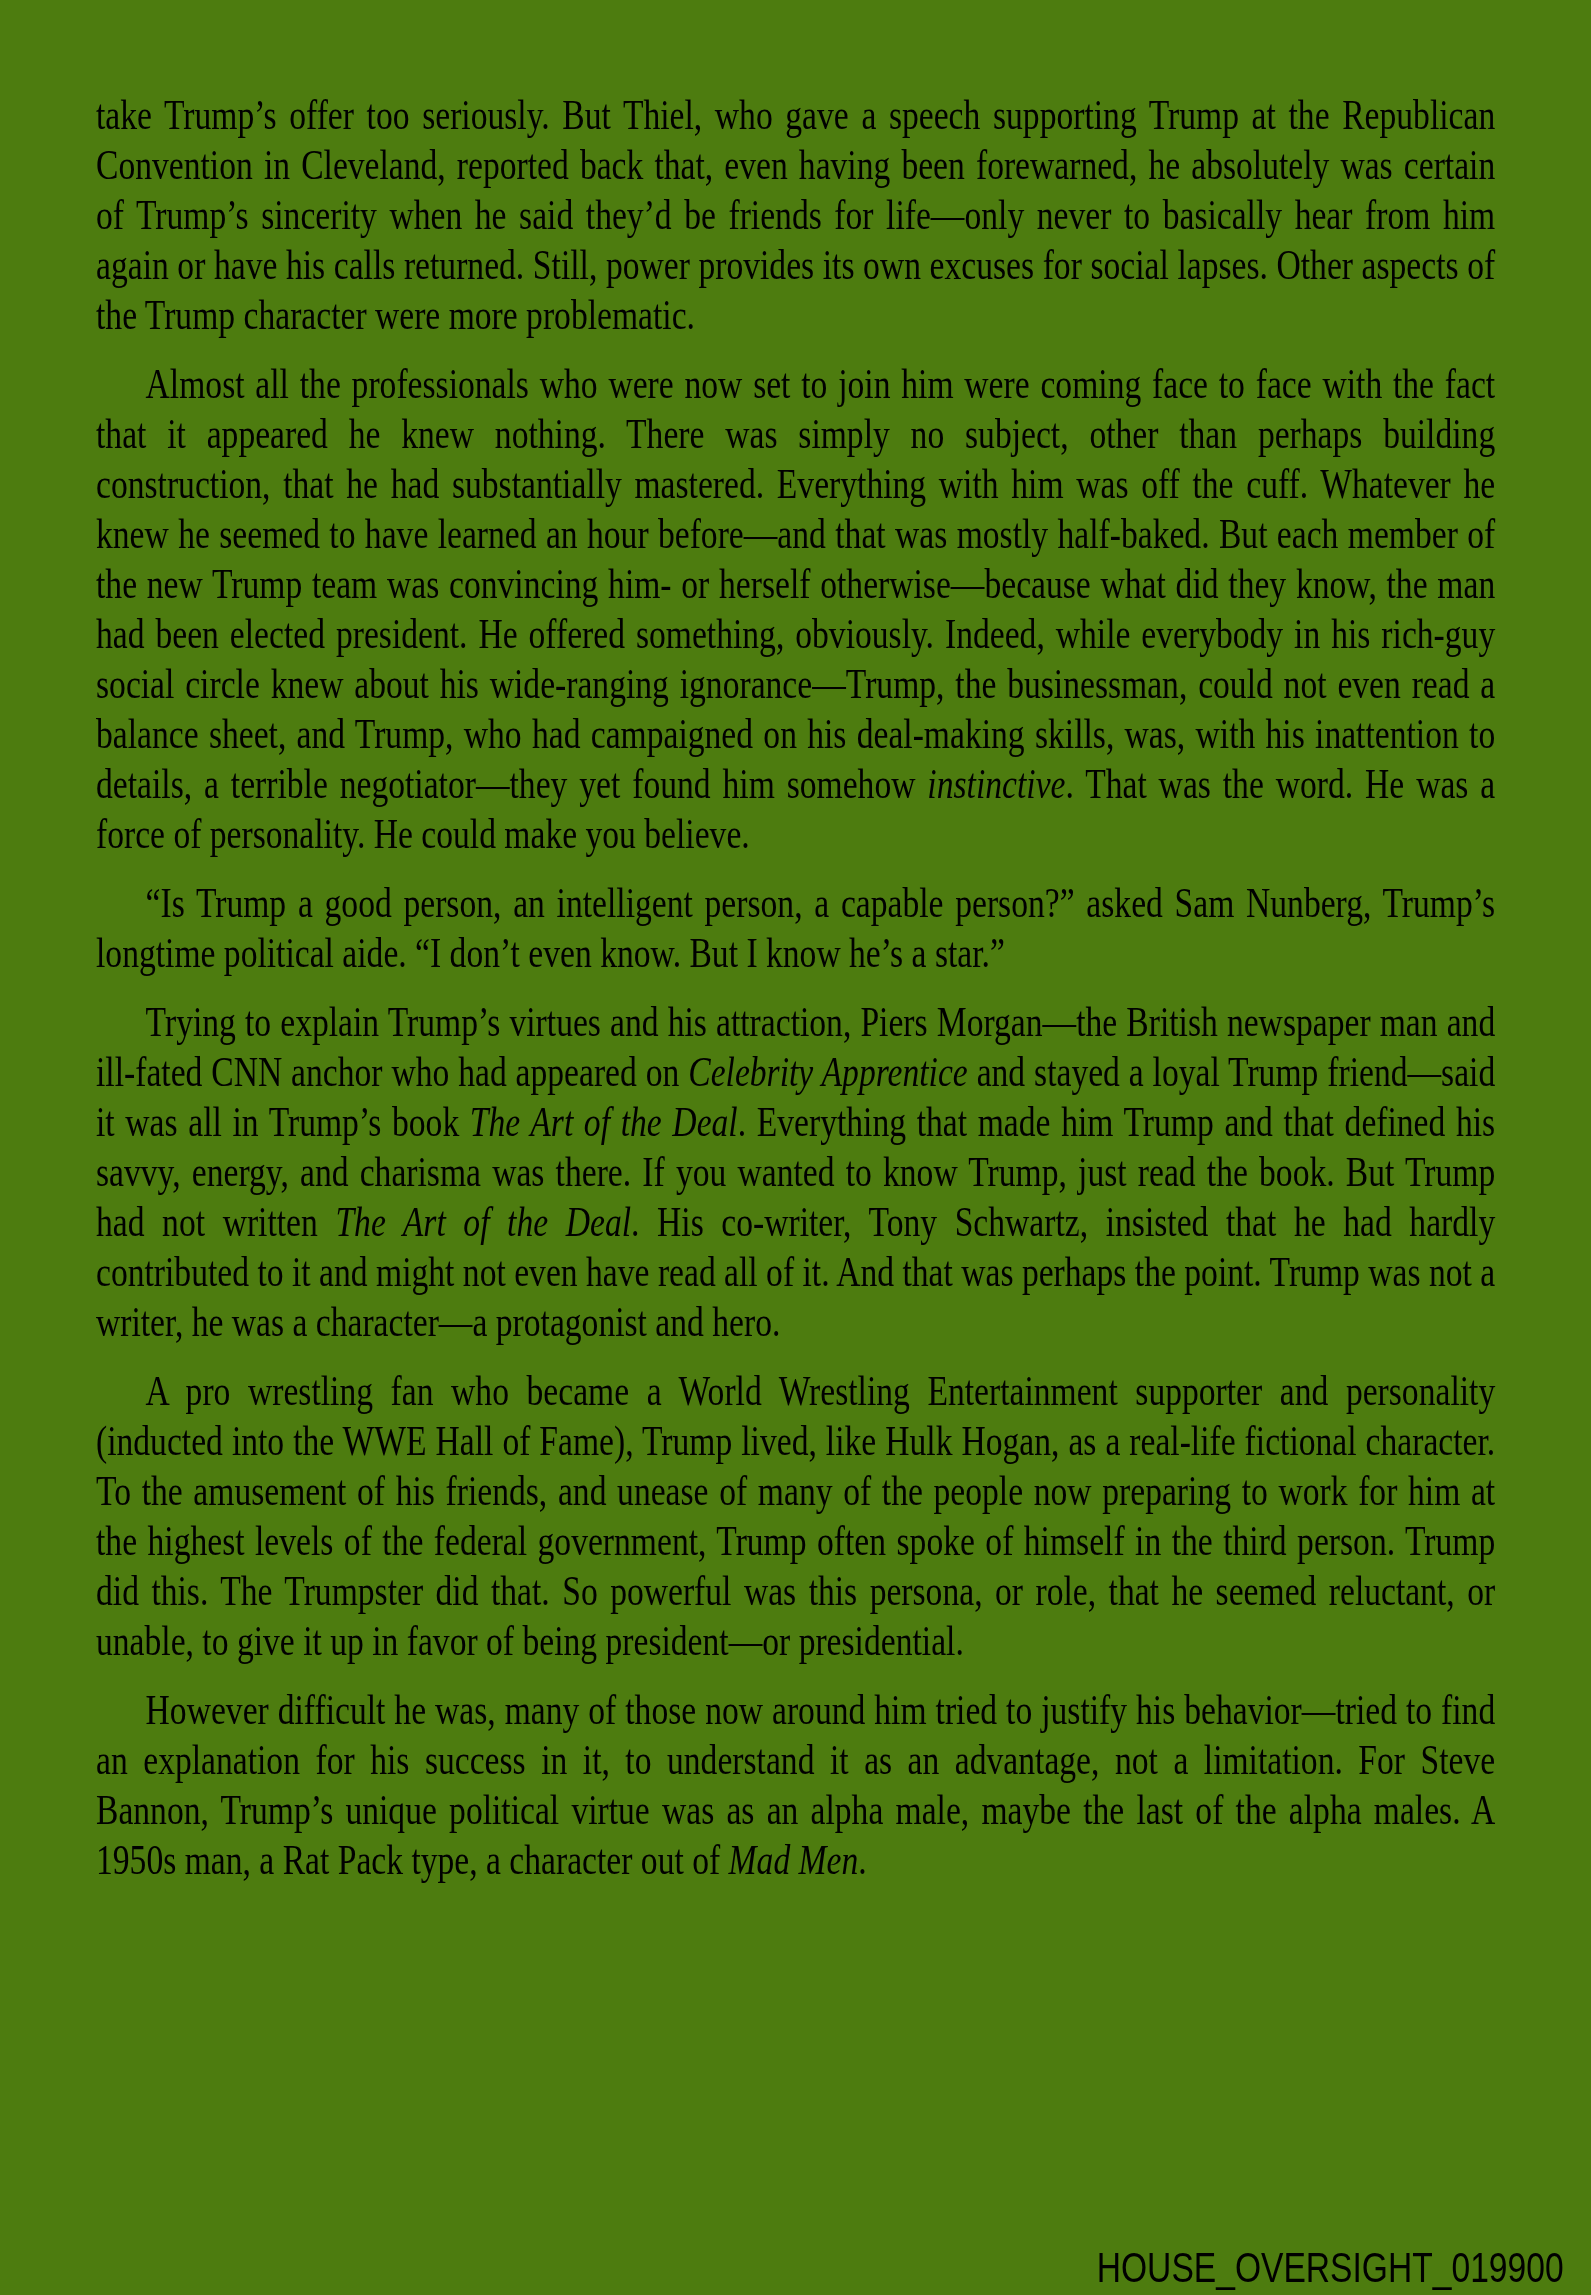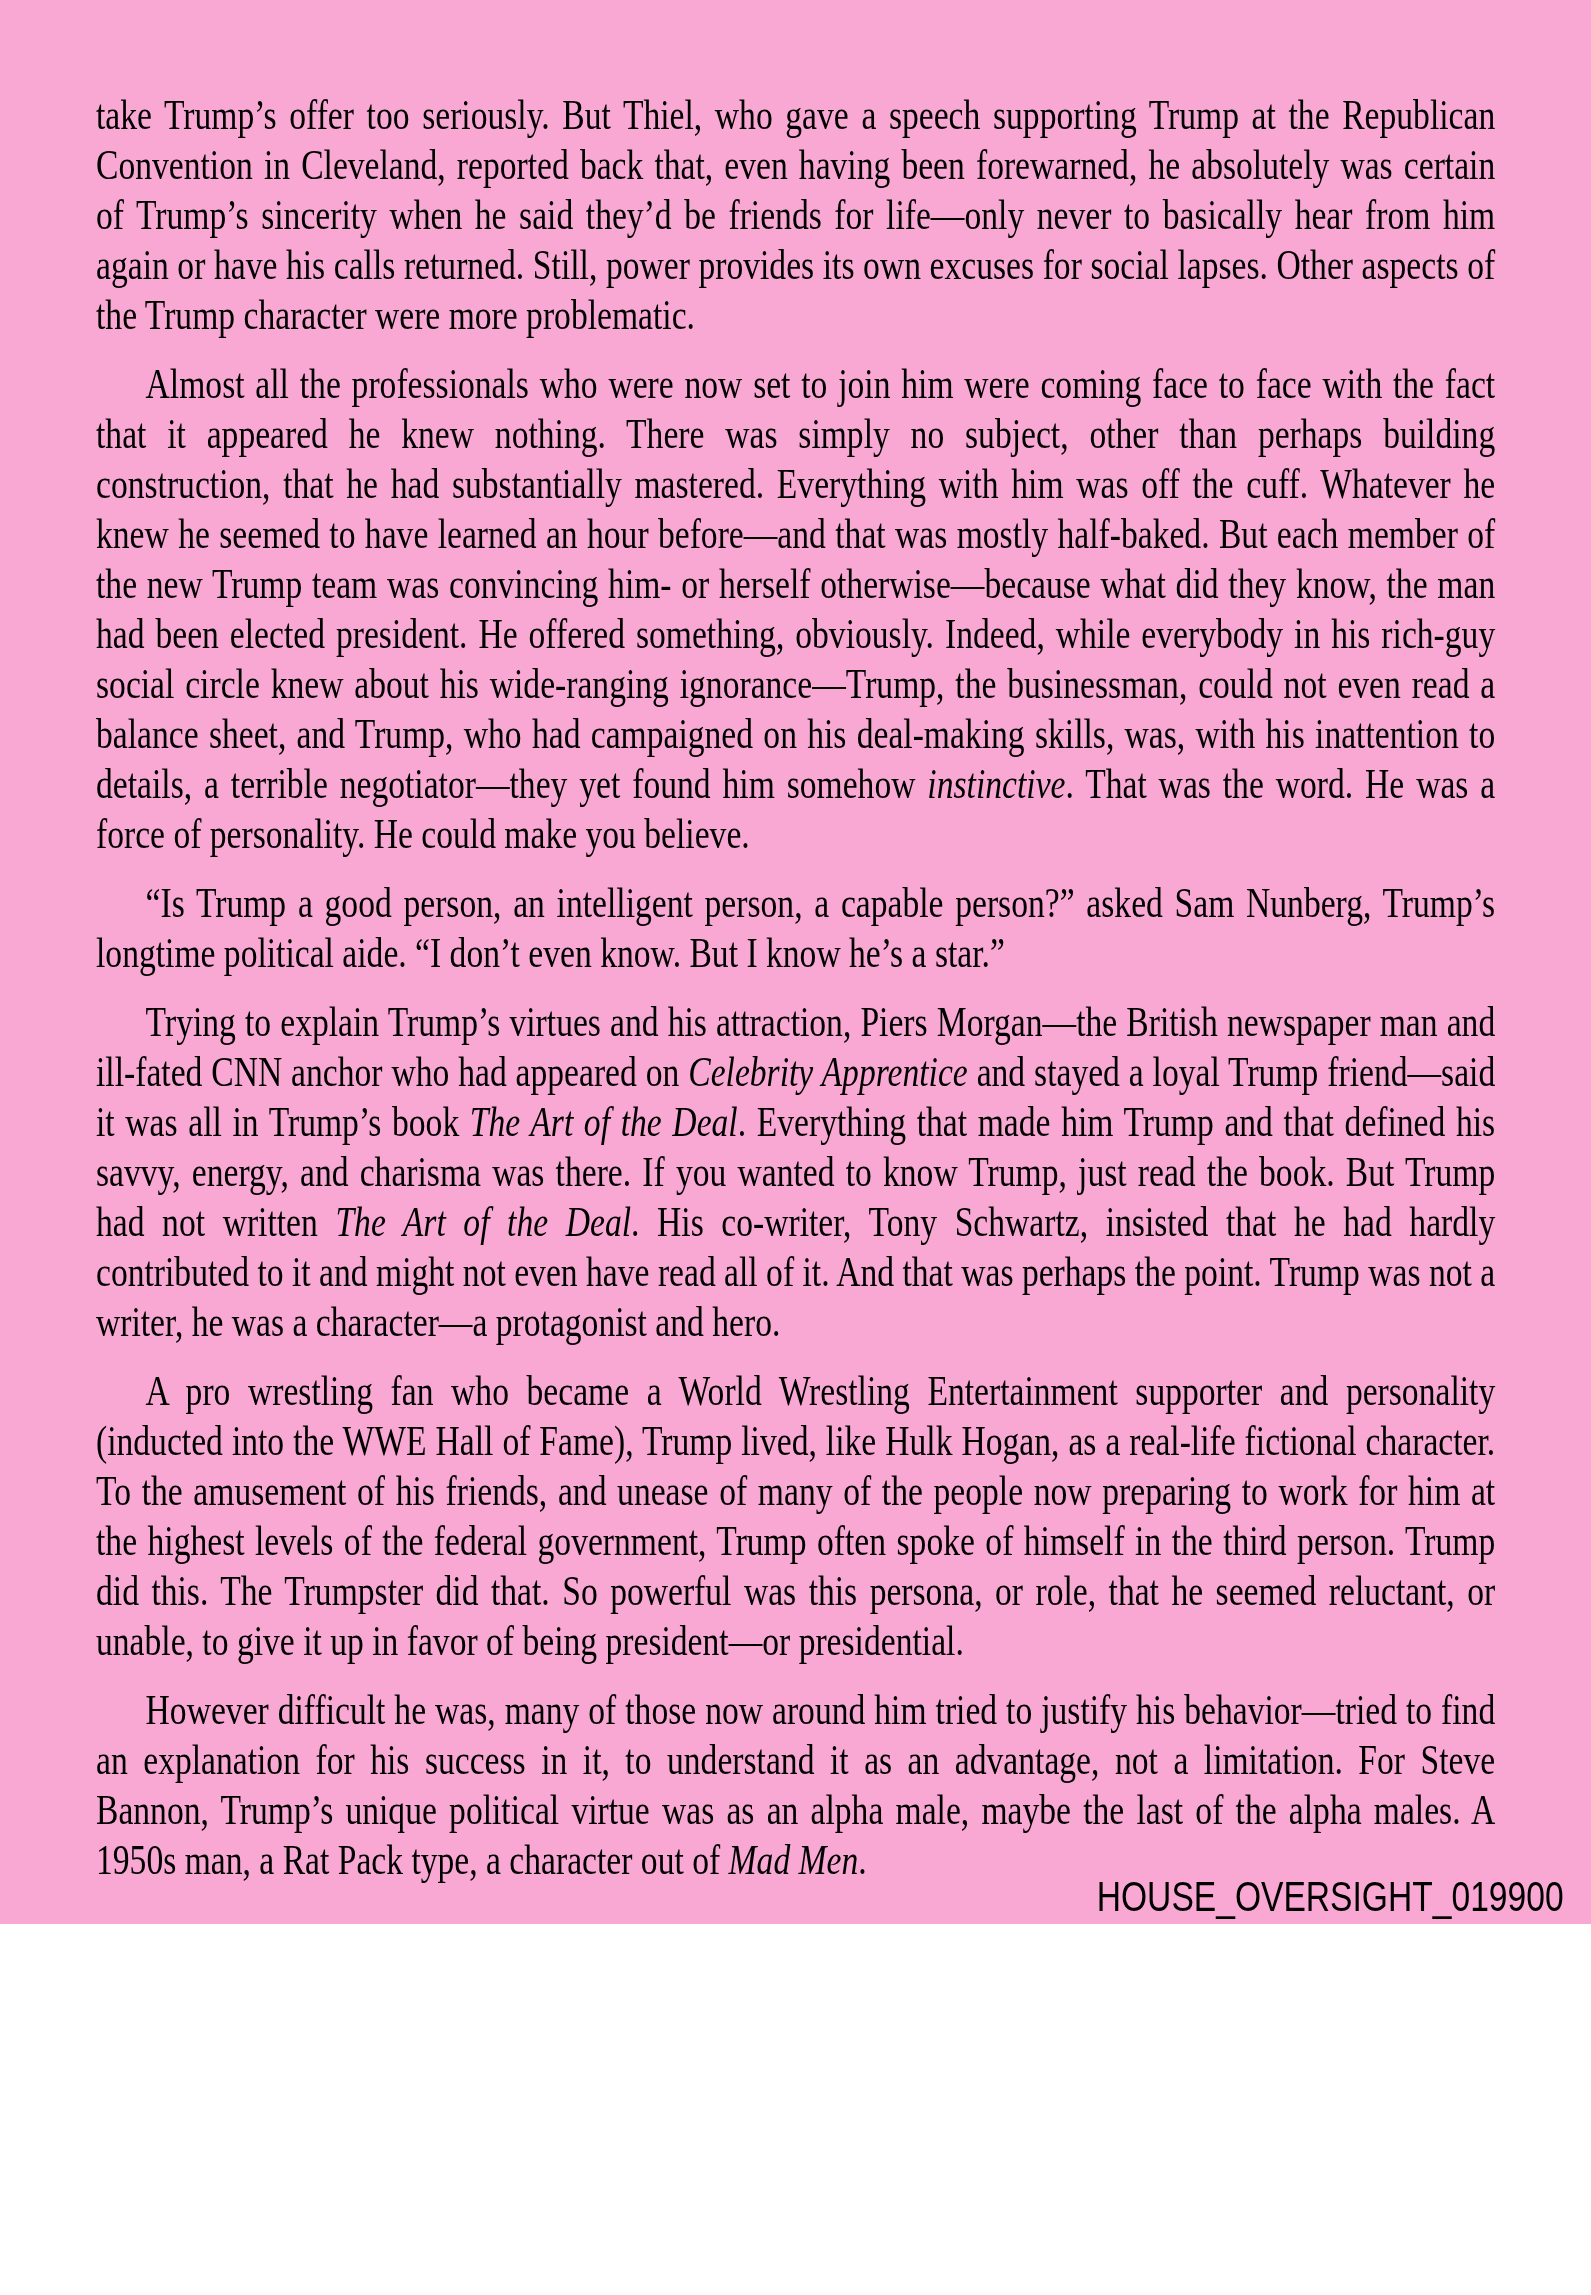--- a/index.html
+++ b/index.html
@@ -3,22 +3,22 @@
 <meta charset="utf-8">
 <style>
   html, body {
     margin: 0;
     padding: 0;
     background: #ffffff;
   }
   .page {
     position: relative;
     width: 1592px;
-    height: 1924px;
-    background: #f9a8d4;
+    height: 2295px;
+    background: #4d7c0f;
     overflow: hidden;
     color: #000000;
     font-family: "Liberation Serif", "DejaVu Serif", serif;
   }
   
   .text-block {
     position: absolute;
     left: 96px;
     top: 90px;
     width: 1749px;

